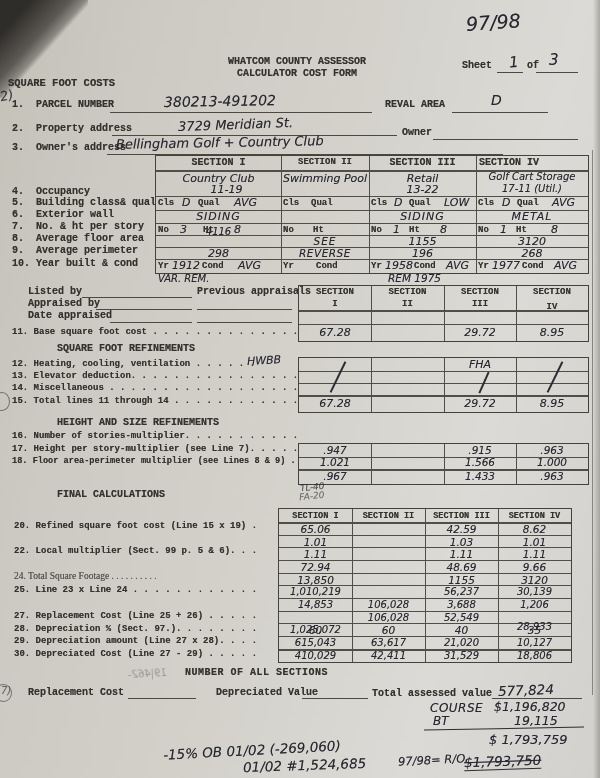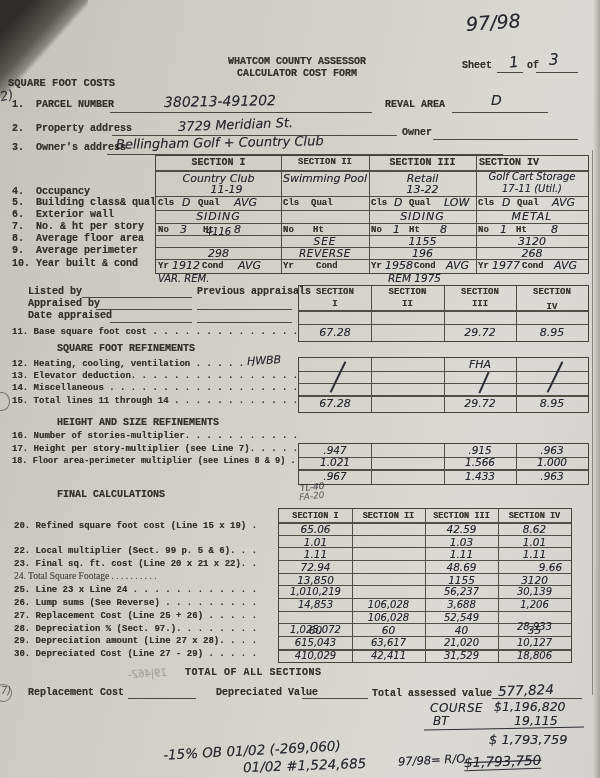--- a/index.html
+++ b/index.html
@@ -240,24 +240,22 @@
     <div class="h c" style="left:145px;top:26px;width:72px;font-size:10.5px;">1.433</div>
     <div class="h c" style="left:217px;top:26px;width:72px;font-size:10.5px;">.963</div>
   </div>
 
   <div class="t" style="left:57px;top:489px;">FINAL CALCULATIONS</div>
   <div class="h" style="left:300px;top:482px;font-size:9px;opacity:.75;transform:rotate(-6deg);">TL-40</div>
   <div class="h" style="left:299px;top:491px;font-size:9px;opacity:.6;transform:rotate(-6deg);">FA-20</div>
 
   <div class="t s" style="left:14px;top:521px;">20. Refined square foot cost (Line 15 x 19) .</div>
   <div class="t s" style="left:14px;top:546px;">22. Local multiplier (Sect. 99 p. 5 &amp; 6). . .</div>
-  <div class="t s" style="left:14px;top:559px;">23. Final sq. ft. cost (Line 20 x 21 x 22). .</div>
   <div class="t s serif" style="left:14px;top:571px;font-size:9.5px;">24. Total Square Footage . . . . . . . . . .</div>
   <div class="t s" style="left:14px;top:585px;">25. Line 23 x Line 24 . . . . . . . . . . . .</div>
-  <div class="t s" style="left:14px;top:598px;">26. Lump sums (See Reverse) . . . . . . . . .</div>
   <div class="t s" style="left:14px;top:611px;">27. Replacement Cost (Line 25 + 26) . . . . .</div>
   <div class="t s" style="left:14px;top:624px;">28. Depreciation % (Sect. 97.). . . . . . . .</div>
   <div class="t s" style="left:14px;top:636px;">29. Depreciation amount (Line 27 x 28). . . .</div>
   <div class="t s" style="left:14px;top:649px;">30. Depreciated Cost (Line 27 - 29) . . . . .</div>
 
   <div class="tbl" style="left:278px;top:508px;width:292px;height:153px;">
     <div class="cl" style="left:73px;"></div>
     <div class="cl" style="left:146px;"></div>
     <div class="cl" style="left:219px;"></div>
     <div class="rl rl2" style="top:13px;"></div>
@@ -284,21 +282,21 @@
     <div class="h c" style="left:0;top:27px;width:73px;font-size:10.5px;">1.01</div>
     <div class="h c" style="left:146px;top:27px;width:73px;font-size:10.5px;">1.03</div>
     <div class="h c" style="left:219px;top:27px;width:73px;font-size:10.5px;">1.01</div>
 
     <div class="h c" style="left:0;top:39px;width:73px;font-size:10.5px;">1.11</div>
     <div class="h c" style="left:146px;top:39px;width:73px;font-size:10.5px;">1.11</div>
     <div class="h c" style="left:219px;top:39px;width:73px;font-size:10.5px;">1.11</div>
 
     <div class="h c" style="left:0;top:52px;width:73px;font-size:10.5px;">72.94</div>
     <div class="h c" style="left:146px;top:52px;width:73px;font-size:10.5px;">48.69</div>
-    <div class="h c" style="left:219px;top:52px;width:73px;font-size:10.5px;padding-left:16px;">9.66</div>
+    <div class="h c" style="left:219px;top:52px;width:73px;font-size:10.5px;">9.66</div>
 
     <div class="h c" style="left:0;top:65px;width:73px;font-size:10.5px;">13,850</div>
     <div class="h c" style="left:146px;top:65px;width:73px;font-size:10.5px;">1155</div>
     <div class="h c" style="left:219px;top:65px;width:73px;font-size:10.5px;">3120</div>
 
     <div class="h c" style="left:0;top:77px;width:73px;font-size:10px;">1,010,219</div>
     <div class="h c" style="left:146px;top:77px;width:73px;font-size:10px;">56,237</div>
     <div class="h c" style="left:219px;top:77px;width:73px;font-size:10px;">30,139</div>
 
     <div class="h c" style="left:0;top:90px;width:73px;font-size:10px;">14,853</div>
@@ -320,21 +318,21 @@
     <div class="h c" style="left:73px;top:128px;width:73px;font-size:10px;">63,617</div>
     <div class="h c" style="left:146px;top:128px;width:73px;font-size:10px;">21,020</div>
     <div class="h c" style="left:219px;top:128px;width:73px;font-size:10px;">10,127</div>
 
     <div class="h c" style="left:0;top:141px;width:73px;font-size:10px;">410,029</div>
     <div class="h c" style="left:73px;top:141px;width:73px;font-size:10px;">42,411</div>
     <div class="h c" style="left:146px;top:141px;width:73px;font-size:10px;">31,529</div>
     <div class="h c" style="left:219px;top:141px;width:73px;font-size:10px;">18,806</div>
   </div>
 
-  <div class="t" style="left:185px;top:667px;letter-spacing:.5px;">TOTAL OF ALL SECTIONS</div>
+  <div class="t" style="left:185px;top:667px;letter-spacing:.5px;">NUMBER OF ALL SECTIONS</div>
   <div class="bleed h" style="left:128px;top:668px;font-size:10px;">19|462-</div>
 
   <div class="t" style="left:28px;top:687px;">Replacement Cost</div>
   <div class="r" style="left:128px;top:698px;width:68px;"></div>
   <div class="t" style="left:216px;top:687px;">Depreciated Value</div>
   <div class="r" style="left:302px;top:698px;width:66px;"></div>
   <div class="t" style="left:372px;top:688px;">Total assessed value</div>
   <div class="h" style="left:498px;top:682px;font-size:13.5px;transform:rotate(-2deg);">577,824</div>
   <div class="r" style="left:492px;top:698px;width:90px;border-bottom-width:1.6px;"></div>
 

